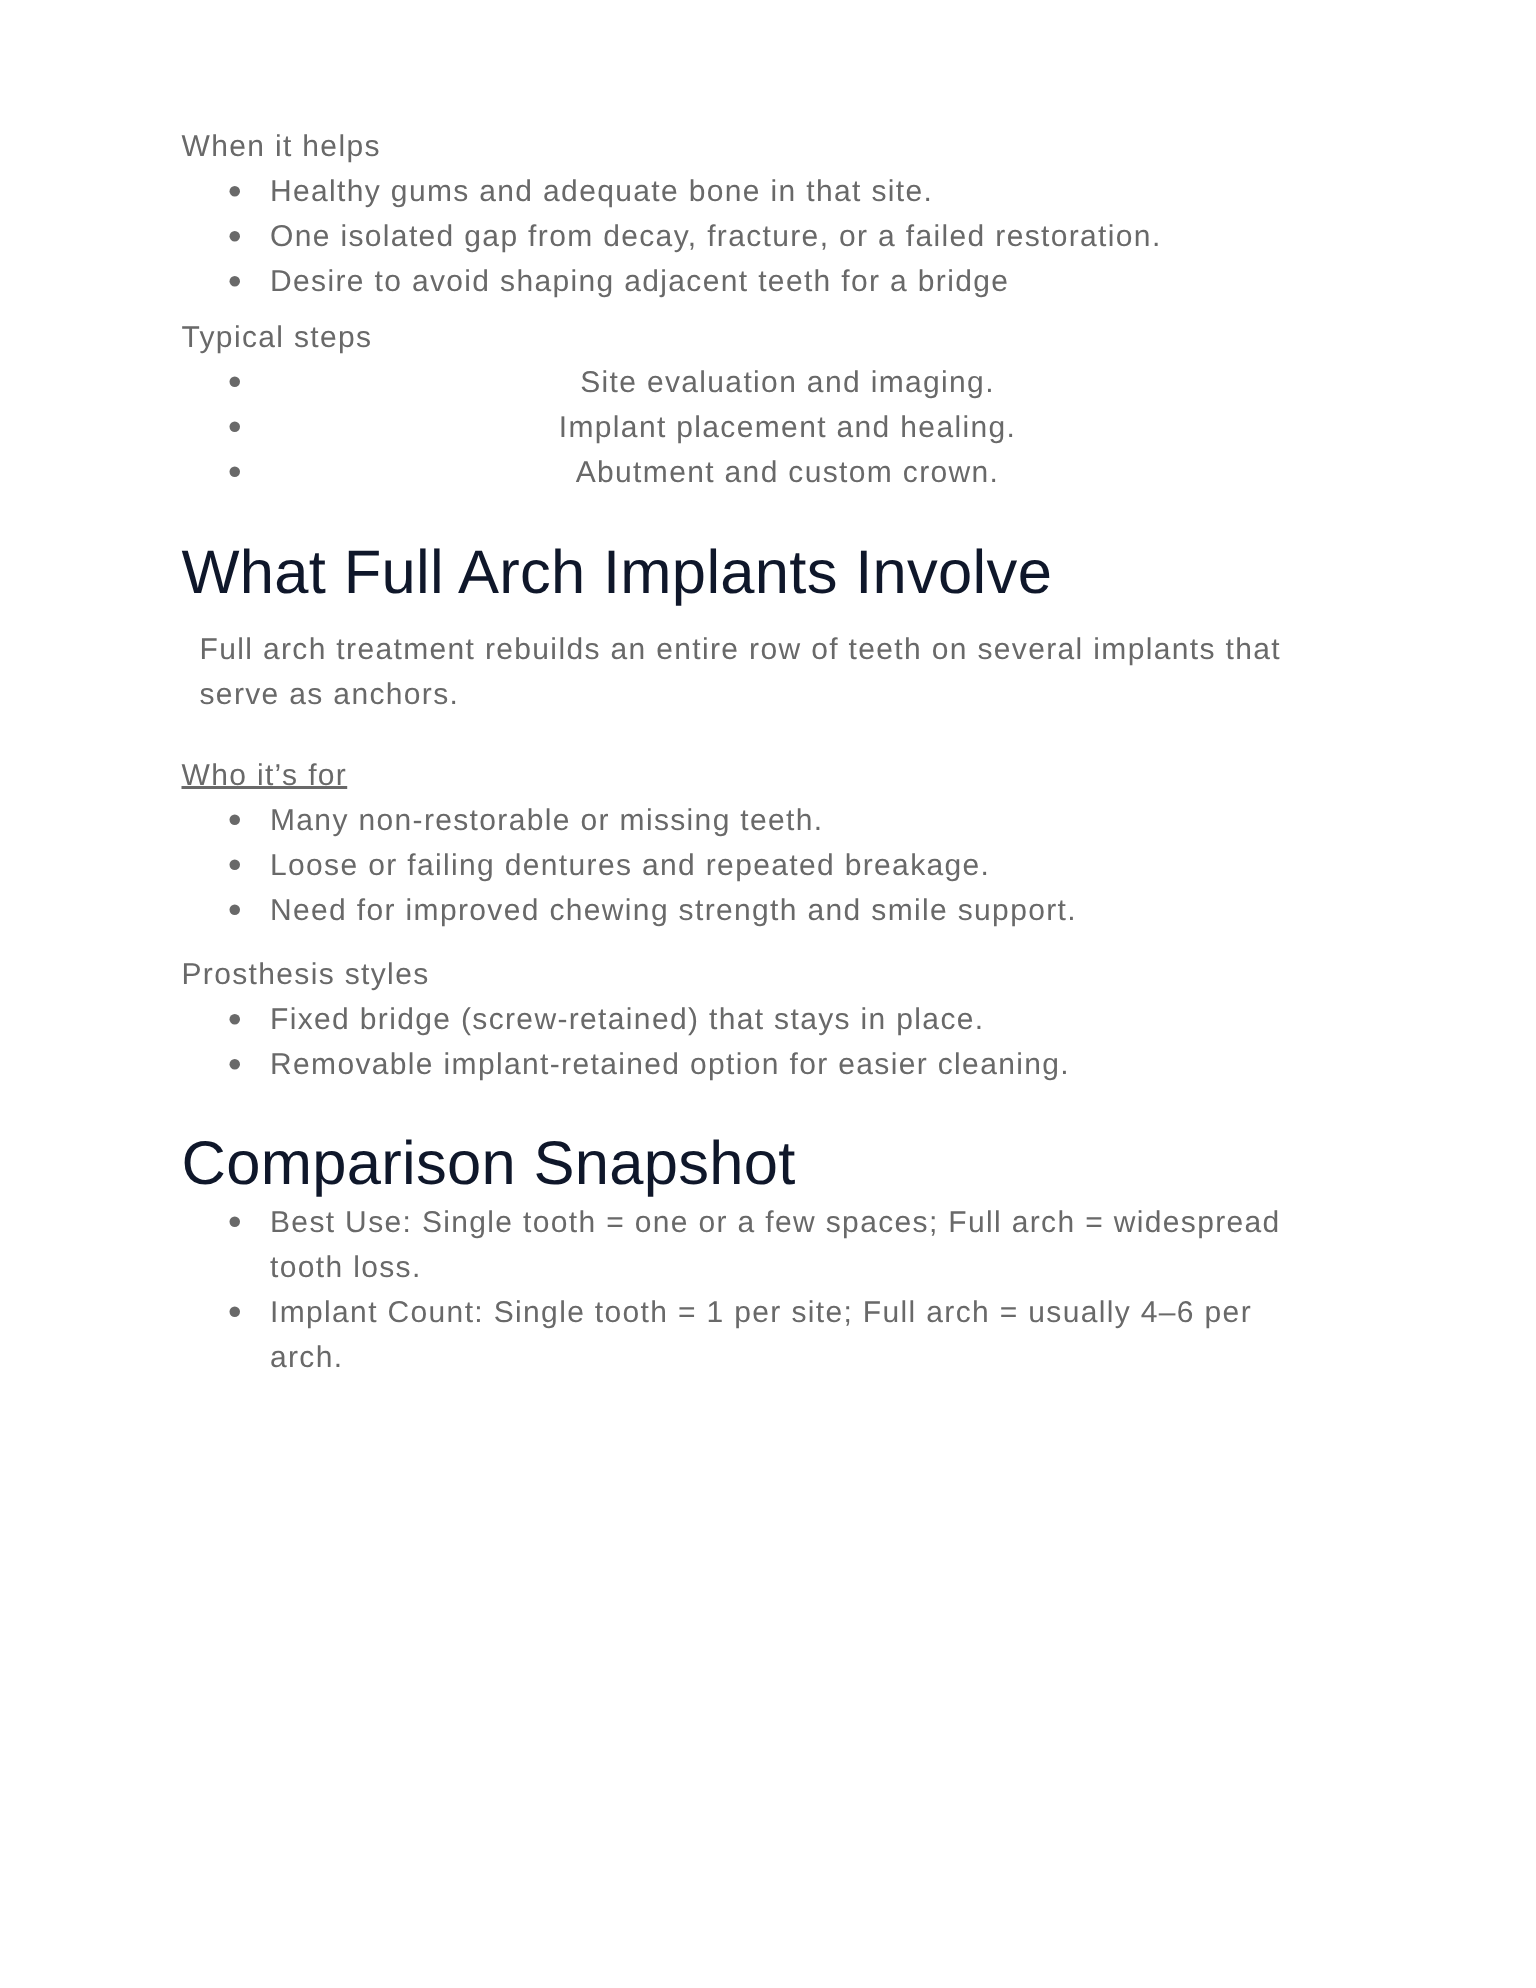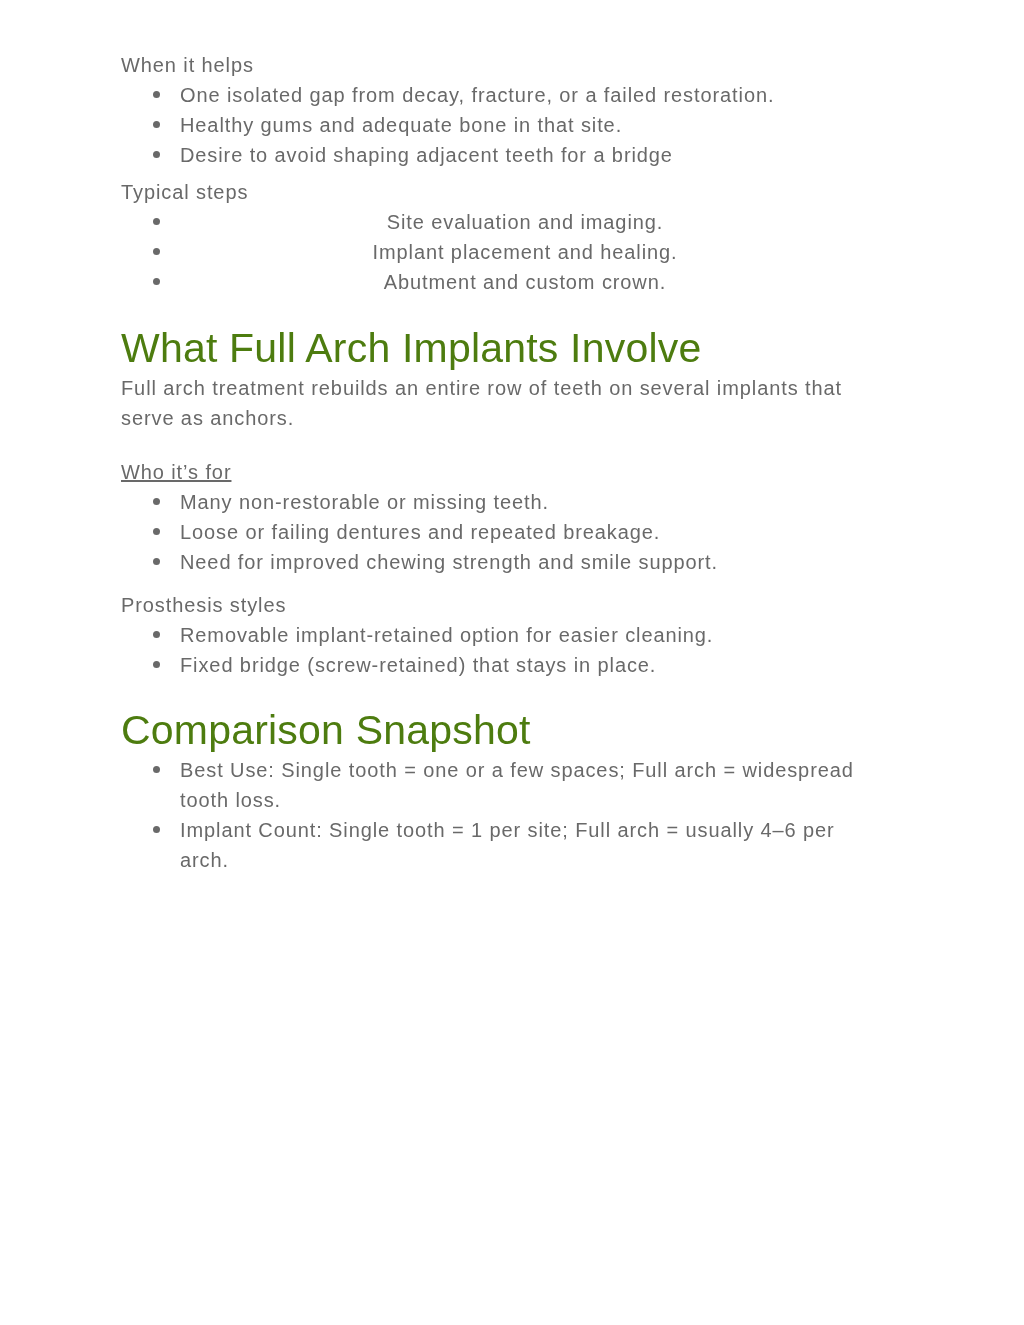--- a/index.html
+++ b/index.html
@@ -23,28 +23,28 @@
     font-weight: normal;
     letter-spacing: 0.045em;
     color: #696969;
     margin: 0;
   }
   .big {
     font-size: 41px;
     line-height: 49px;
     font-weight: normal;
     letter-spacing: 0.2px;
-    color: #4d7c0f;
+    color: #0f172a;
     margin: 0;
   }
   p.body-text {
     font-size: 20px;
     line-height: 30px;
     letter-spacing: 0.045em;
-    margin: 0;
+    margin: 12px;
   }
   ul.bullets {
     list-style: none;
     margin: 0;
     padding: 0;
   }
   ul.bullets li {
     position: relative;
     padding-left: 59px;
     font-size: 20px;
@@ -54,21 +54,21 @@
   ul.bullets .dot {
     position: absolute;
     left: 32px;
     top: 11px;
     width: 7px;
     height: 7px;
     border-radius: 50%;
     background: #696969;
   }
   
-  .mt-first { margin-top: 50px; }
+  .mt-first { margin-top: 83px; }
   .mt-list1 { margin-top: 35px; }
   .mt-sub2  { margin-top: 7px; }
   .mt-list2 { margin-top: 33px; text-align: center; }
   .mt-h1a   { margin-top: 27px; }
   .mt-para  { margin-top: 39px; }
   .mt-sub3  { margin-top: 24px; text-decoration: underline; }
   .mt-list3 { margin-top: 35px; }
   .mt-sub4  { margin-top: 13px; }
   .mt-list4 { margin-top: 29px; }
   .mt-h1b   { margin-top: 26px; }
@@ -77,25 +77,25 @@
 </head>
 <body>
 
 <div class="doc">
 
   <h3 class="sub mt-first">When it helps</h3>
 
   <ul class="bullets mt-list1">
     <li>
       <span class="dot"></span>
-      <span>One isolated gap from decay, fracture, or a failed restoration.</span>
+      <span>Healthy gums and adequate bone in that site.</span>
     </li>
     <li>
       <span class="dot"></span>
-      <span>Healthy gums and adequate bone in that site.</span>
+      <span>One isolated gap from decay, fracture, or a failed restoration.</span>
     </li>
     <li>
       <span class="dot"></span>
       <span>Desire to avoid shaping adjacent teeth for a bridge</span>
     </li>
   </ul>
 
   <h3 class="sub mt-sub2">Typical steps</h3>
 
   <ul class="bullets mt-list2">
@@ -132,25 +132,25 @@
       <span class="dot"></span>
       <span>Need for improved chewing strength and smile support.</span>
     </li>
   </ul>
 
   <h3 class="sub mt-sub4">Prosthesis styles</h3>
 
   <ul class="bullets mt-list4">
     <li>
       <span class="dot"></span>
-      <span>Removable implant-retained option for easier cleaning.</span>
+      <span>Fixed bridge (screw-retained) that stays in place.</span>
     </li>
     <li>
       <span class="dot"></span>
-      <span>Fixed bridge (screw-retained) that stays in place.</span>
+      <span>Removable implant-retained option for easier cleaning.</span>
     </li>
   </ul>
 
   <h1 class="big mt-h1b">Comparison Snapshot</h1>
 
   <ul class="bullets mt-list5">
     <li>
       <span class="dot"></span>
       <span>Best Use: Single tooth = one or a few spaces; Full arch = widespread tooth loss.</span>
     </li>

